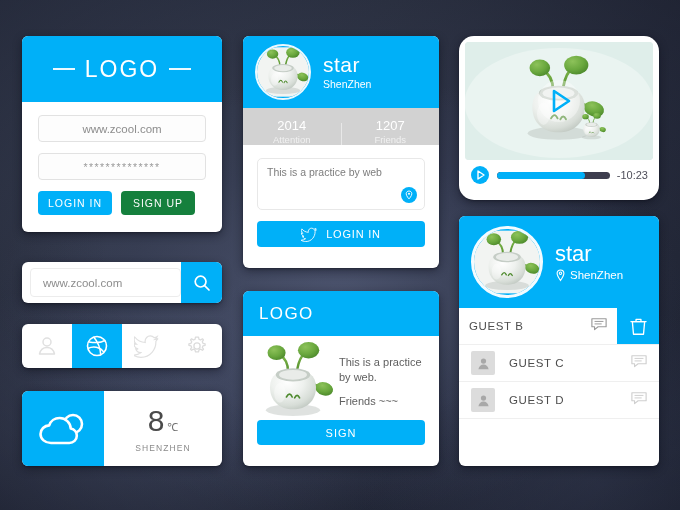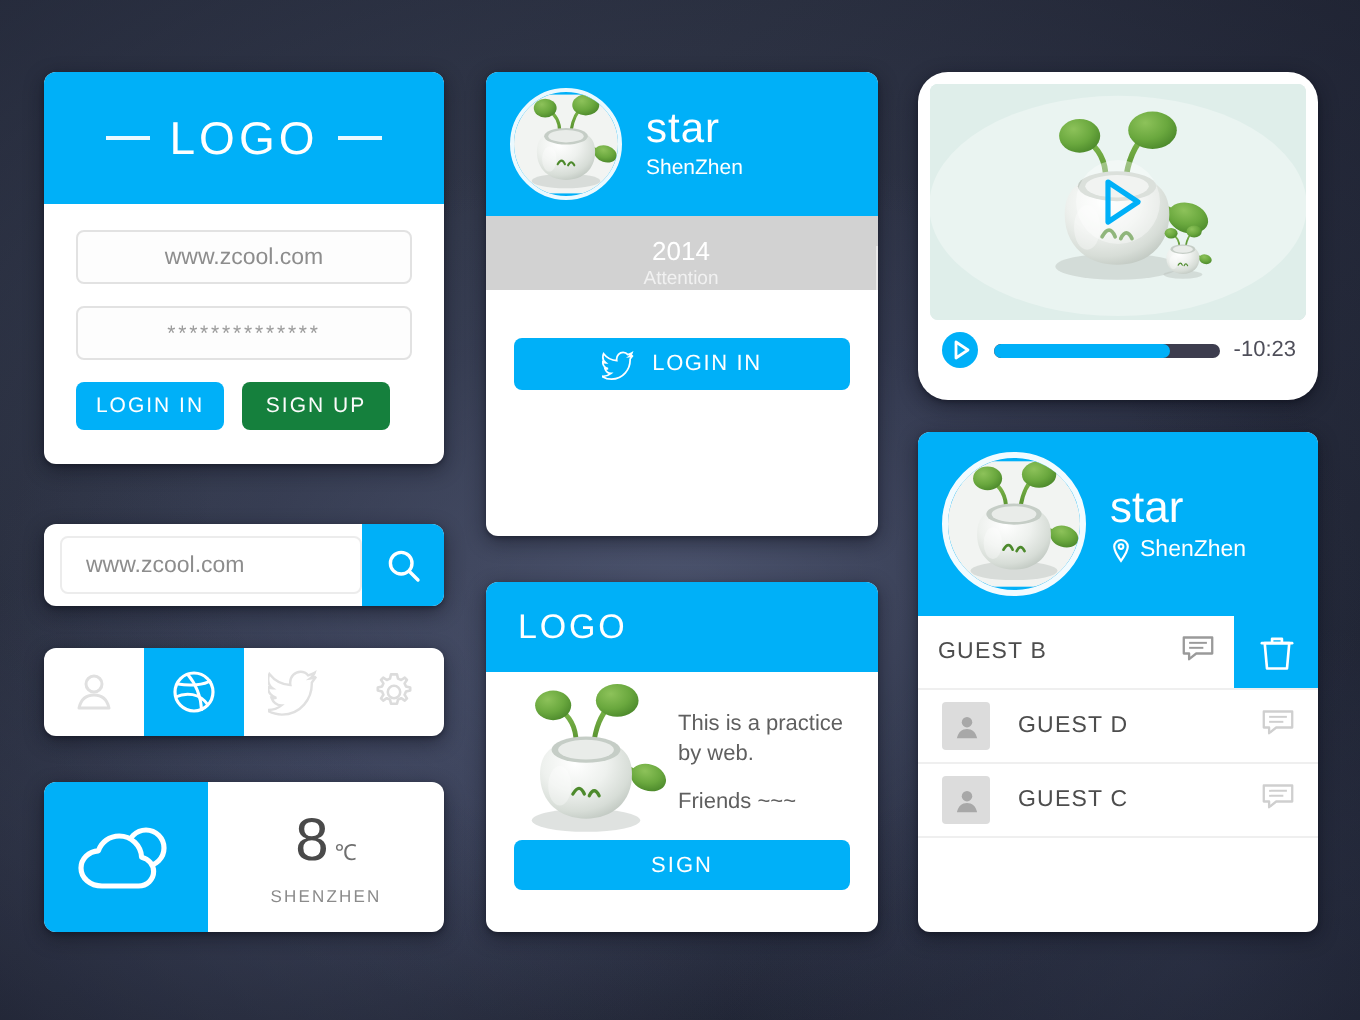--- a/index.html
+++ b/index.html
@@ -367,22 +367,35 @@
         <div class="profile-name">star</div>
         <div class="profile-city">ShenZhen</div>
       </div>
     </div>
     <div class="stats-bar">
       <div class="stat">
         <div class="stat-num">2014</div>
         <div class="stat-lbl">Attention</div>
       </div>
       <div class="stat-div"></div>
+      <div class="stat">
+        <div class="stat-num">1207</div>
+        <div class="stat-lbl">Friends</div>
+      </div>
     </div>
     <div class="profile-body">
+      <div class="textarea">
+        <span title="This is a practice by web">This is a practice by web</span>
+        <span class="pin-badge">
+          <svg width="10" height="10" viewBox="0 0 12 12">
+            <path d="M6 1.2 C4 1.2 2.6 2.7 2.6 4.5 C2.6 6.9 6 10.8 6 10.8 C6 10.8 9.4 6.9 9.4 4.5 C9.4 2.7 8 1.2 6 1.2 Z" fill="none" stroke="#fff" stroke-width="1.1"></path>
+            <circle cx="6" cy="4.5" r="1.2" fill="#fff"></circle>
+          </svg>
+        </span>
+      </div>
       <div class="social-btn">
         <svg width="17" height="15" viewBox="0 0 26 24">
           <path d="M24 4.4 c-0.9 0.5 -1.9 0.8 -2.9 0.9 c1 -0.7 1.8 -1.7 2.2 -2.9 c-1 0.6 -2.1 1 -3.2 1.3 c-0.9 -1.1 -2.3 -1.8 -3.8 -1.8 c-2.9 0 -5.2 2.4 -5.2 5.4 c0 0.4 0 0.8 0.1 1.2 C7 8.3 3.2 6.2 0.7 3 C0.3 3.8 0.1 4.7 0.1 5.7 c0 1.9 0.9 3.5 2.3 4.5 c-0.9 0 -1.7 -0.3 -2.4 -0.7 l0 0.1 c0 2.6 1.8 4.8 4.2 5.3 c-0.4 0.1 -0.9 0.2 -1.4 0.2 c-0.3 0 -0.7 0 -1 -0.1 c0.7 2.1 2.6 3.7 4.9 3.7 c-1.8 1.5 -4 2.3 -6.5 2.3 c-0.4 0 -0.8 0 -1.2 -0.1 c2.3 1.5 5.1 2.4 8 2.4 c9.6 0 14.9 -8.2 14.9 -15.3 l0 -0.7 C22.4 6.4 23.3 5.5 24 4.4 Z" fill="none" stroke="#fff" stroke-width="1.4"></path>
         </svg>
         <span>LOGIN IN</span>
       </div>
     </div>
   </div>
 
   <div class="card" id="order-card">
@@ -470,41 +483,41 @@
       </span>
     </div>
 
     <div class="contact-row">
       <span class="contact-avatar">
         <svg width="15" height="15" viewBox="0 0 16 16">
           <circle cx="8" cy="5.4" r="2.8" fill="#a8a8a8"></circle>
           <path d="M2.6 14 C3.3 10.6 5.4 9 8 9 C10.6 9 12.7 10.6 13.4 14 Z" fill="#a8a8a8"></path>
         </svg>
       </span>
+      <span class="contact-name">GUEST C</span>
+      <span class="chat-icon">
+        <svg width="16" height="14" viewBox="0 0 18 15">
+          <path d="M1 1.6 h16 v9 h-9 l-4 3.2 v-3.2 h-3 Z" fill="none" stroke="#cfcfcf" stroke-width="1.3" stroke-linejoin="round"></path>
+          <line x1="4" y1="4.6" x2="14" y2="4.6" stroke="#cfcfcf" stroke-width="1.1"></line>
+          <line x1="4" y1="7.4" x2="12" y2="7.4" stroke="#cfcfcf" stroke-width="1.1"></line>
+        </svg>
+      </span>
+    </div>
+
+    <div class="contact-row">
+      <span class="contact-avatar">
+        <svg width="15" height="15" viewBox="0 0 16 16">
+          <circle cx="8" cy="5.4" r="2.8" fill="#a8a8a8"></circle>
+          <path d="M2.6 14 C3.3 10.6 5.4 9 8 9 C10.6 9 12.7 10.6 13.4 14 Z" fill="#a8a8a8"></path>
+        </svg>
+      </span>
       <span class="contact-name">GUEST D</span>
       <span class="chat-icon">
         <svg width="16" height="14" viewBox="0 0 18 15">
           <path d="M1 1.6 h16 v9 h-9 l-4 3.2 v-3.2 h-3 Z" fill="none" stroke="#cfcfcf" stroke-width="1.3" stroke-linejoin="round"></path>
           <line x1="4" y1="4.6" x2="14" y2="4.6" stroke="#cfcfcf" stroke-width="1.1"></line>
           <line x1="4" y1="7.4" x2="12" y2="7.4" stroke="#cfcfcf" stroke-width="1.1"></line>
         </svg>
       </span>
     </div>
-
-    <div class="contact-row">
-      <span class="contact-avatar">
-        <svg width="15" height="15" viewBox="0 0 16 16">
-          <circle cx="8" cy="5.4" r="2.8" fill="#a8a8a8"></circle>
-          <path d="M2.6 14 C3.3 10.6 5.4 9 8 9 C10.6 9 12.7 10.6 13.4 14 Z" fill="#a8a8a8"></path>
-        </svg>
-      </span>
-      <span class="contact-name">GUEST C</span>
-      <span class="chat-icon">
-        <svg width="16" height="14" viewBox="0 0 18 15">
-          <path d="M1 1.6 h16 v9 h-9 l-4 3.2 v-3.2 h-3 Z" fill="none" stroke="#cfcfcf" stroke-width="1.3" stroke-linejoin="round"></path>
-          <line x1="4" y1="4.6" x2="14" y2="4.6" stroke="#cfcfcf" stroke-width="1.1"></line>
-          <line x1="4" y1="7.4" x2="12" y2="7.4" stroke="#cfcfcf" stroke-width="1.1"></line>
-        </svg>
-      </span>
-    </div>
   </div>
 
 </div>
 
 </body></html>

